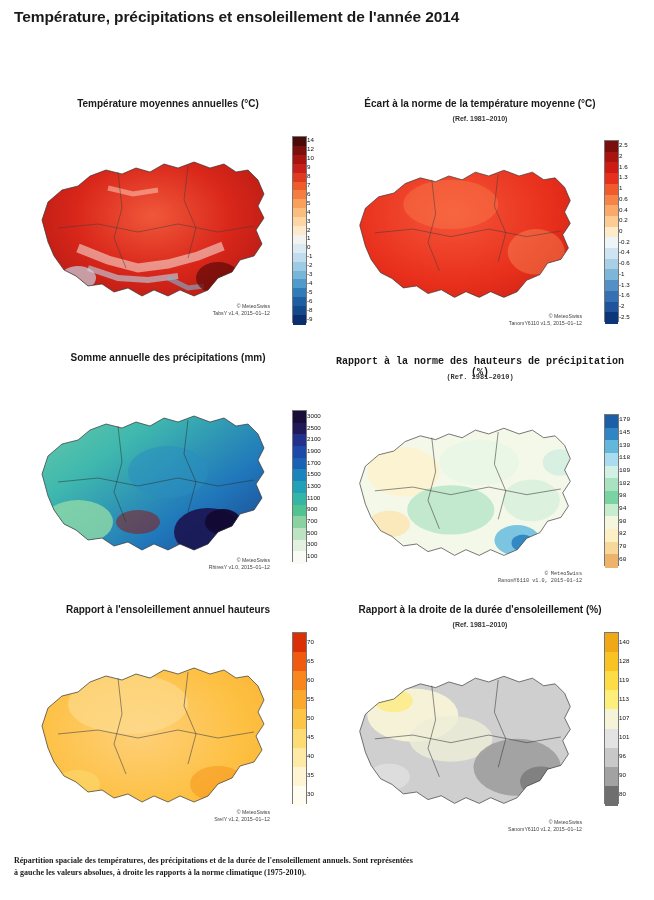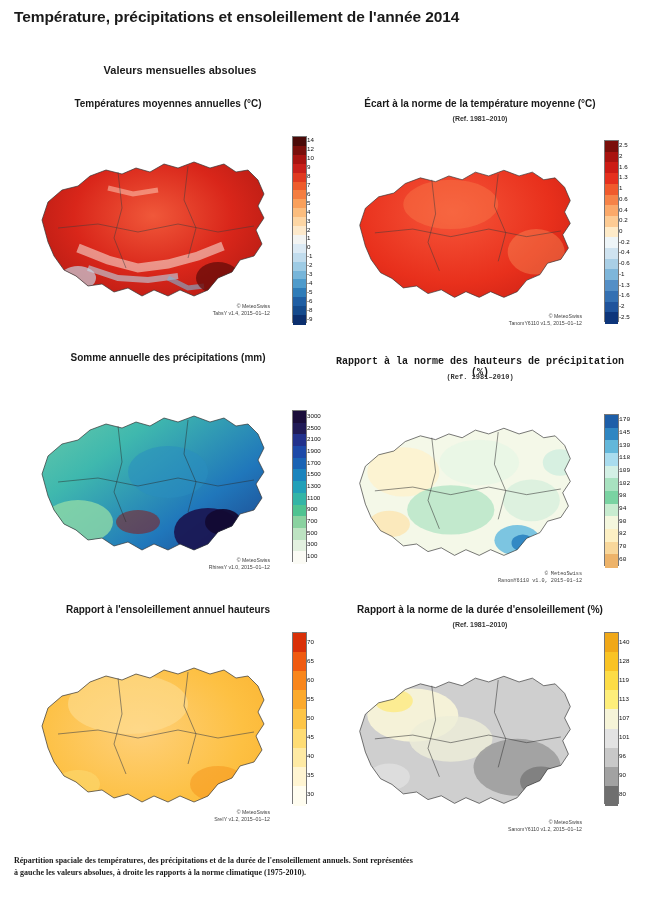--- a/index.html
+++ b/index.html
@@ -65,24 +65,23 @@
   }
   .footer .l2{display:block;}
 </style>
 </head>
 <body>
 
 <div class="page">
 
   <div class="main-title">Température, précipitations et ensoleillement de l'année 2014</div>
 
-  <div class="col-head left">Valeurs mensuelles absolues</div>
 
   <div class="panel" style="left:18px;top:98px;width:300px;height:240px;">
-    <div class="panel-title">Températures moyennes annuelles  (°C)</div>
+    <div class="panel-title">Température moyennes annuelles  (°C)</div>
     <div class="mapbox">
       <svg class="map-svg" width="270" height="195" viewBox="0 0 270 195">
         <defs>
           <radialGradient id="g1" cx="50%" cy="45%" r="65%">
             <stop offset="0%" stop-color="#f0583a"></stop>
             <stop offset="45%" stop-color="#d9261a"></stop>
             <stop offset="100%" stop-color="#9d140f"></stop>
           </radialGradient>
           <clipPath id="clipCH1">
               <path d="M24,92 L30,74 L44,62 L60,58 L72,48 L88,42 L104,46 L118,40 L132,44 L146,36 L160,40 L176,34 L192,40 L206,36 L218,44 L230,42 L240,52 L246,66 L240,78 L246,90 L238,102 L244,116 L236,128 L222,132 L214,144 L200,150 L190,162 L176,168 L162,162 L150,168 L136,162 L124,168 L110,160 L96,164 L84,156 L70,158 L58,148 L46,142 L36,128 L30,114 Z"></path>
@@ -399,21 +398,21 @@
           <span style="top: 83px;">50</span>
           <span style="top: 102.111px;">45</span>
           <span style="top: 121.222px;">40</span>
           <span style="top: 140.333px;">35</span>
           <span style="top: 159.444px;">30</span>
         </div>
     </div>
   </div>
 
   <div class="panel" style="left:330px;top:604px;width:300px;height:240px;">
-    <div class="panel-title">Rapport à la norme de la durée d'ensoleillement (%)</div>
+    <div class="panel-title">Rapport à la droite de la durée d'ensoleillement (%)</div>
     <div class="panel-sub">(Ref. 1981–2010)</div>
     <div class="mapbox" style="top:40px;">
       <svg class="map-svg" width="270" height="185" viewBox="0 0 270 195">
         <defs>
           <clipPath id="clipCH6">
               <path d="M24,92 L30,74 L44,62 L60,58 L72,48 L88,42 L104,46 L118,40 L132,44 L146,36 L160,40 L176,34 L192,40 L206,36 L218,44 L230,42 L240,52 L246,66 L240,78 L246,90 L238,102 L244,116 L236,128 L222,132 L214,144 L200,150 L190,162 L176,168 L162,162 L150,168 L136,162 L124,168 L110,160 L96,164 L84,156 L70,158 L58,148 L46,142 L36,128 L30,114 Z"></path>
             </clipPath>
         </defs>
         <g clip-path="url(#clipCH6)">
           <rect x="0" y="0" width="270" height="195" fill="#cfcfcf"></rect>

